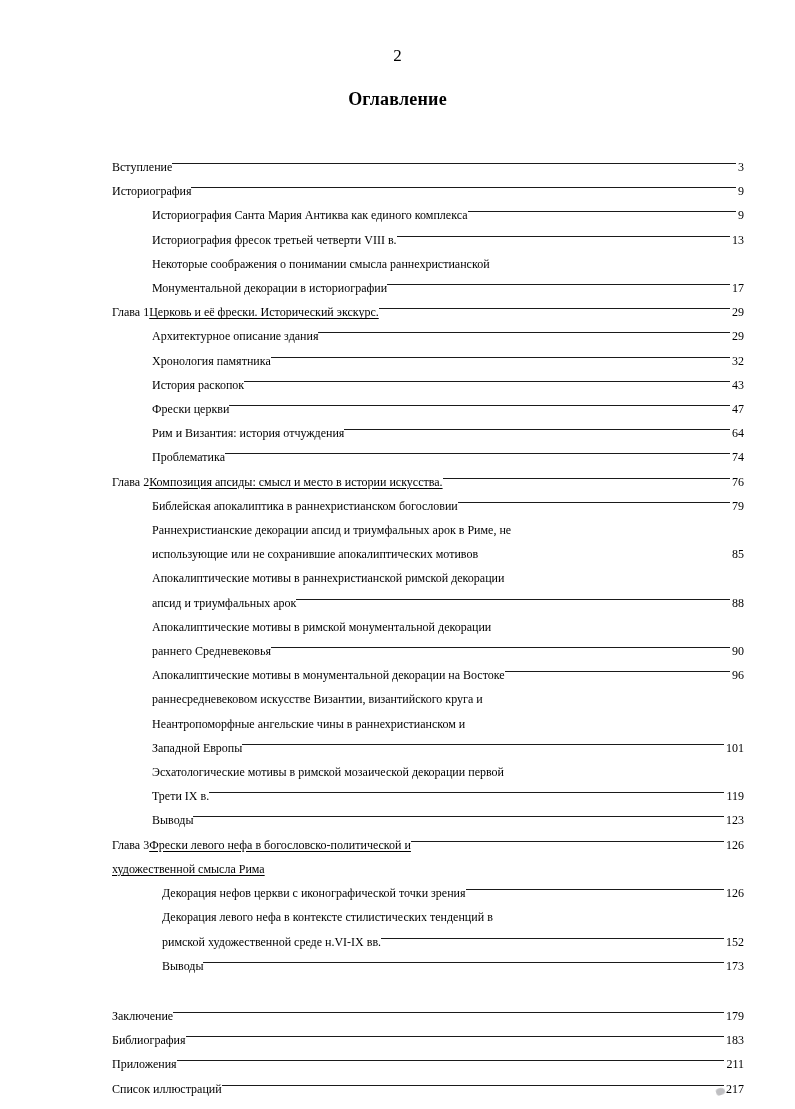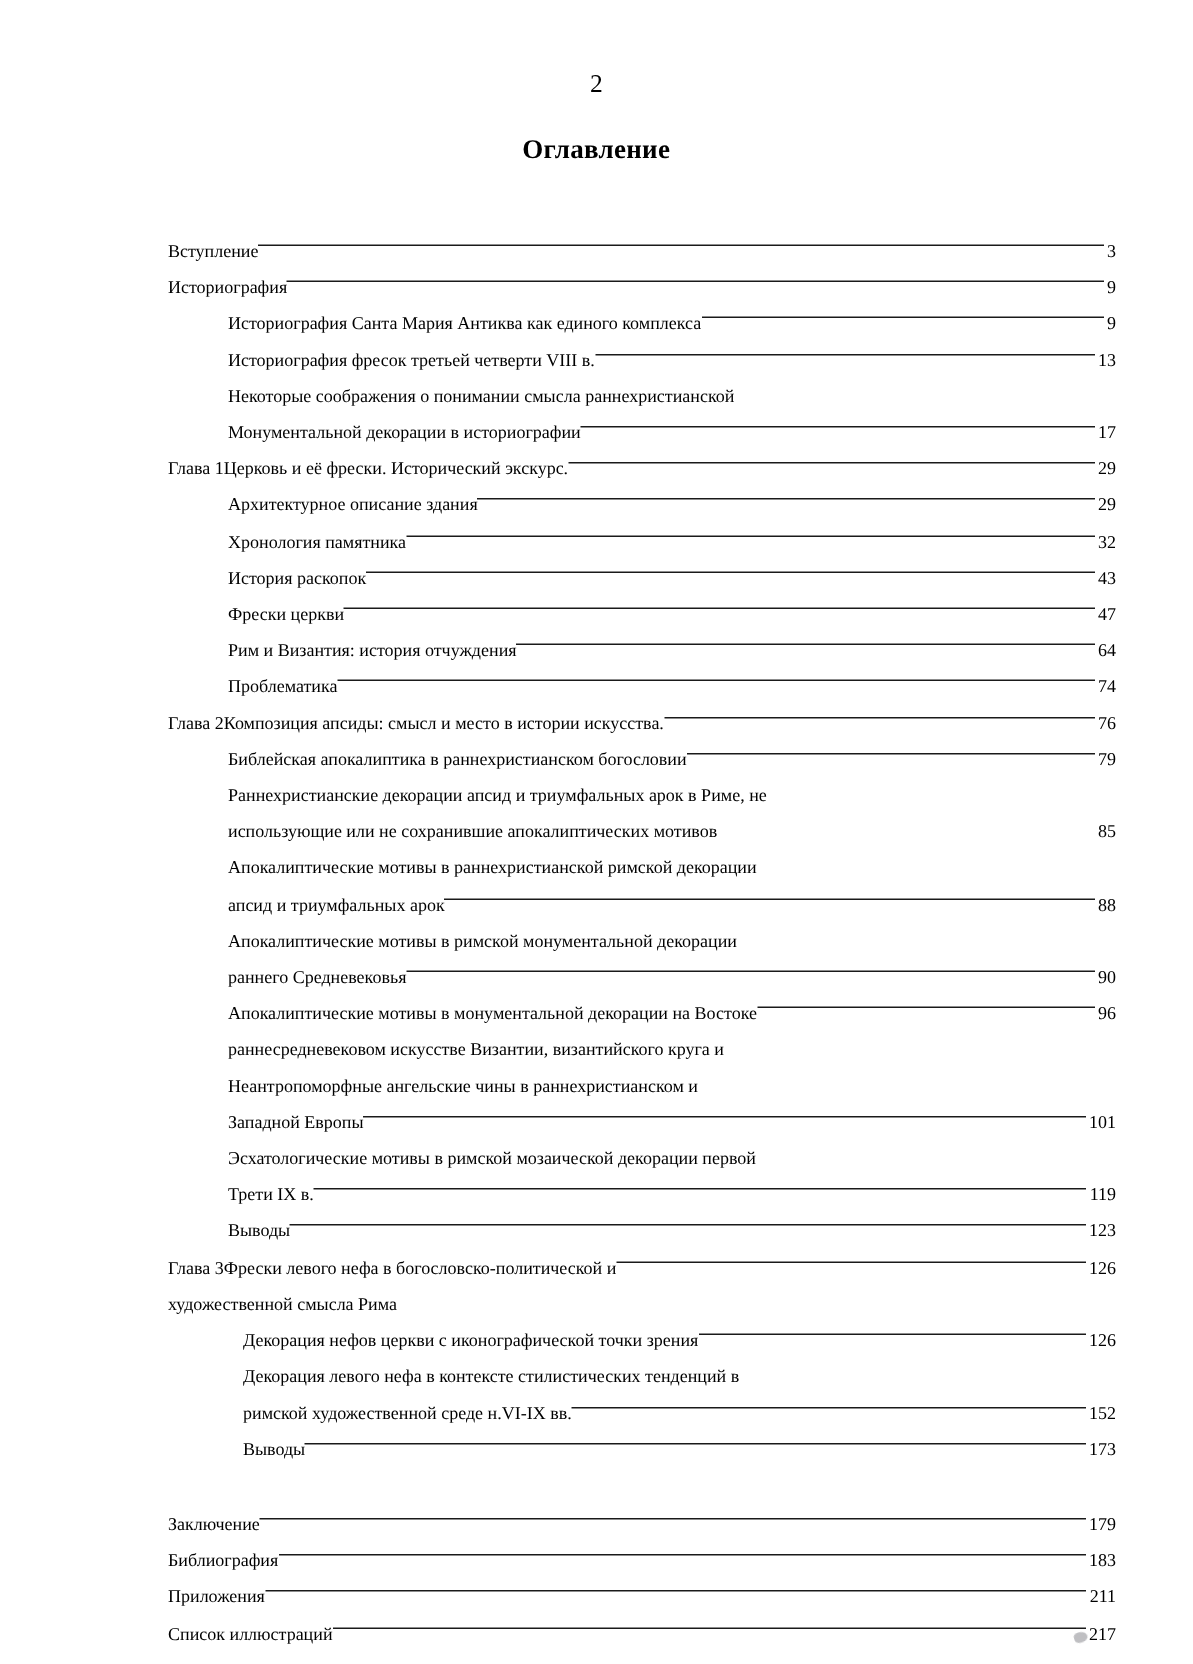--- a/index.html
+++ b/index.html
@@ -66,20 +66,21 @@
   .row-gap { height: 26px; }
 
   .entry-title {
     flex: 0 0 auto;
   }
   .chapter-prefix {
     flex: 0 0 auto;
   }
   .chapter-name {
     flex: 0 0 auto;
+    text-decoration: underline;
     text-underline-offset: 2px;
   }
 
   
   .leader {
     flex: 1 1 auto;
     min-width: 4px;
     position: relative;
     height: 1em;
   }

